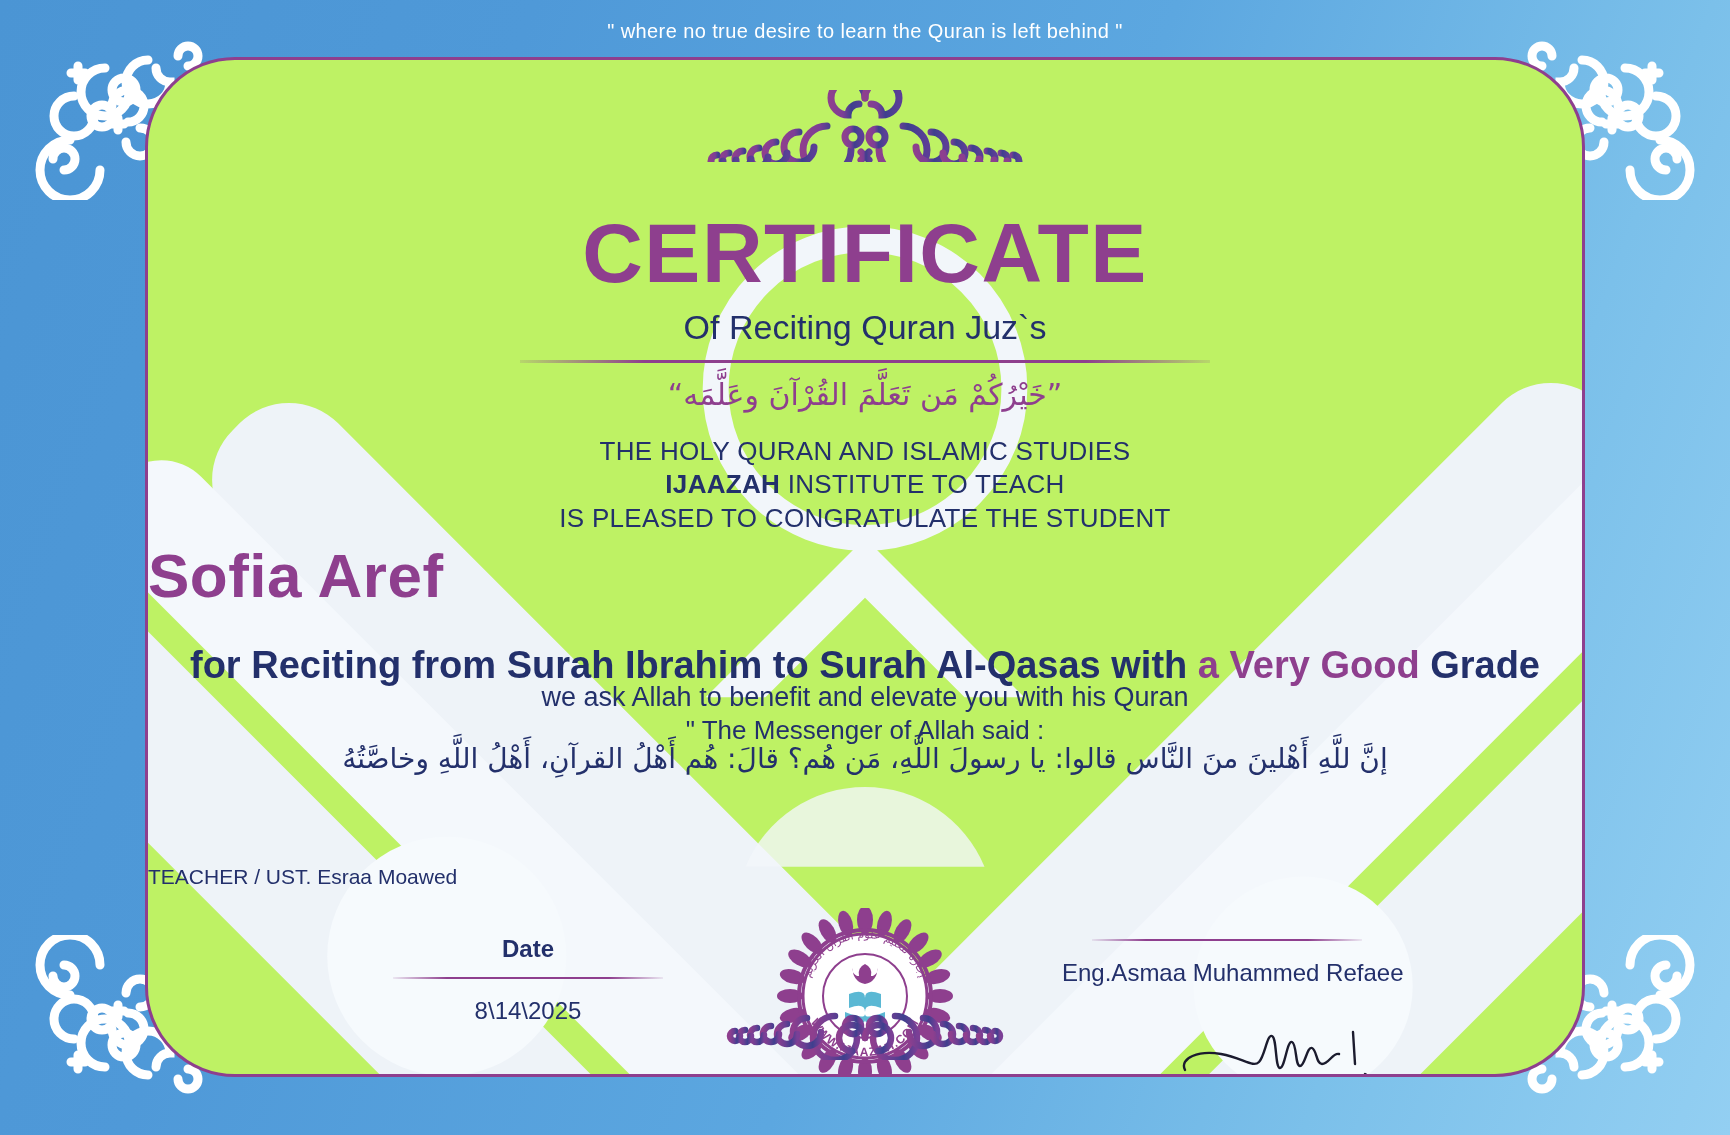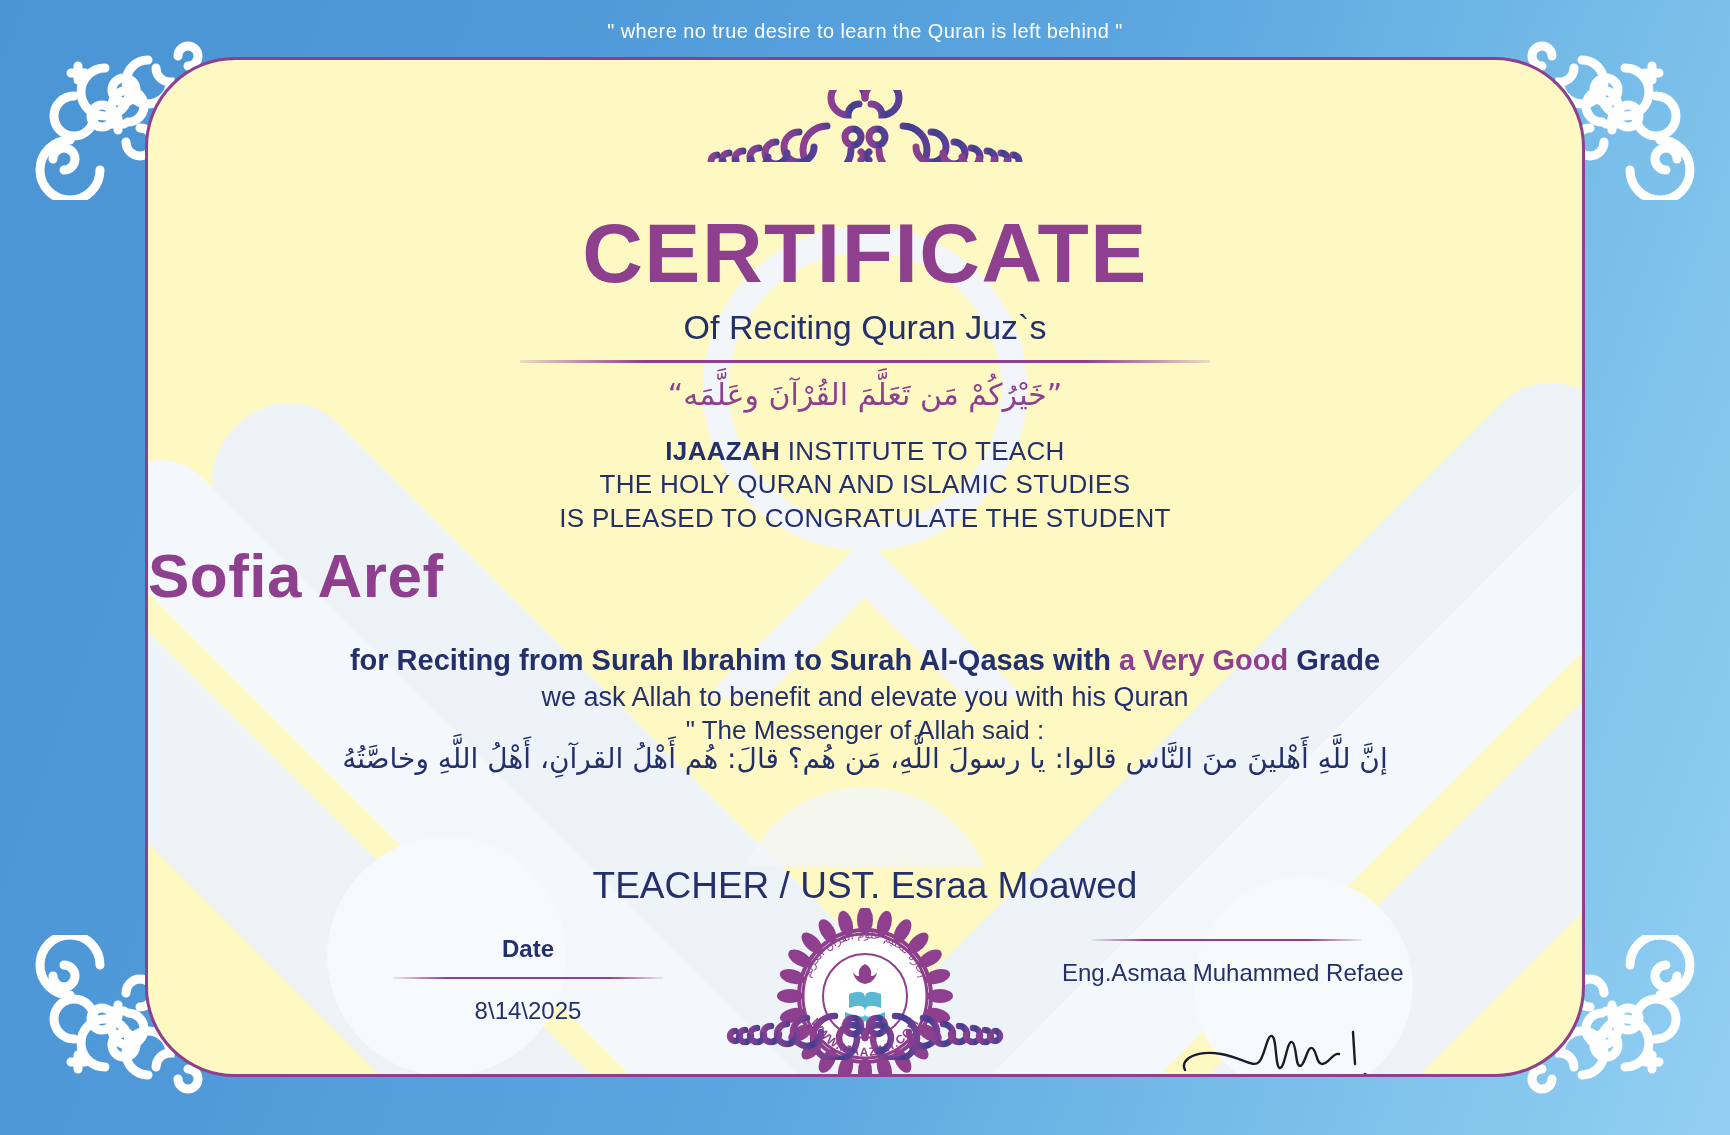--- a/index.html
+++ b/index.html
@@ -23,21 +23,21 @@
   .corner.tl { top:30px; left:30px; }
   .corner.tr { top:30px; right:30px; transform:scaleX(-1); }
   .corner.bl { bottom:30px; left:30px; transform:scaleY(-1); }
   .corner.br { bottom:30px; right:30px; transform:scale(-1,-1); }
 
   
   .card {
     position:absolute;
     top:57px; left:145px;
     width:1440px; height:1020px;
-    background:#fef9c3;
+    background:#bef264;
     border:3px solid #8e3f8e;
     border-radius:90px;
     overflow:hidden;
   }
   .watermark {
     position:absolute; inset:0;
     opacity:1; pointer-events:none;
   }
 
   .content { position:relative; width:100%; height:100%; z-index:3; }
@@ -76,21 +76,21 @@
 
   
   .student-name {
     position:absolute; top:480px; left:0; right:0; text-align:left;
     font-size:62px; font-weight:bold; color:#8e3f8e; letter-spacing:0.5px;
   }
 
   
   .line-grade {
     position:absolute; top:584px; left:0; right:0; text-align:center;
-    font-size:29px; font-weight:bold; color:#23306b;
+    font-size:38px; font-weight:bold; color:#23306b;
   }
   .line-grade .hl { color:#8e3f8e; }
   .line-ask {
     position:absolute; top:622px; left:0; right:0; text-align:center;
     font-size:27px; color:#23306b;
   }
   .line-msg {
     position:absolute; top:655px; left:0; right:0; text-align:center;
     font-size:26px; color:#23306b;
   }
@@ -100,22 +100,22 @@
     font-family:"DejaVu Sans", sans-serif;
   }
 
   
   .barakallah {
     position:absolute; top:742px; left:0; right:0; text-align:center;
     font-size:44px; color:#8e3f8e; direction:rtl;
     font-family:"DejaVu Sans", sans-serif; font-style:italic;
   }
   .teacher {
-    position:absolute; top:805px; left:0; right:0; text-align:center;
-    font-size:37px; color:#23306b;
+    position:absolute; top:805px; left:0; right:0; text-align:left;
+    font-size:21px; color:#23306b;
   }
 
   
   .footer-col { position:absolute; text-align:center; width:330px; }
   .footer-col.date { left:215px; top:875px; }
   .footer-col.sign { right:190px; top:865px; }
   .footer-label { font-size:24px; font-weight:bold; color:#23306b; }
   .footer-rule {
     margin:14px auto 0; width:270px; height:2px;
     background:linear-gradient(to right, rgba(142,63,142,.1), #8e3f8e 20%, #8e3f8e 80%, rgba(142,63,142,.1));
@@ -271,24 +271,24 @@
         </g>
       </svg>
     </div>
 
     <div class="title">CERTIFICATE</div>
     <div class="subtitle">Of Reciting Quran Juz`s</div>
     <div class="divider"></div>
     <div class="hadith-top">”خَيْرُكُمْ مَن تَعَلَّمَ القُرْآنَ وعَلَّمَه“</div>
 
     <div class="institute">
+      <div>THE HOLY QURAN AND ISLAMIC STUDIES</div>
       <div>
         <b>IJAAZAH</b><span> INSTITUTE TO TEACH</span>
       </div>
-      <div>THE HOLY QURAN AND ISLAMIC STUDIES</div>
       <div>IS PLEASED TO CONGRATULATE THE STUDENT</div>
     </div>
 
     <div class="student-name">Sofia Aref</div>
 
     <div class="line-grade">
       <span>for Reciting from Surah Ibrahim to Surah Al-Qasas with </span><span class="hl">a Very Good</span><span> Grade</span>
     </div>
     <div class="line-ask">we ask Allah to benefit and elevate you with his Quran</div>
     <div class="line-msg">" The Messenger of Allah said :</div>

